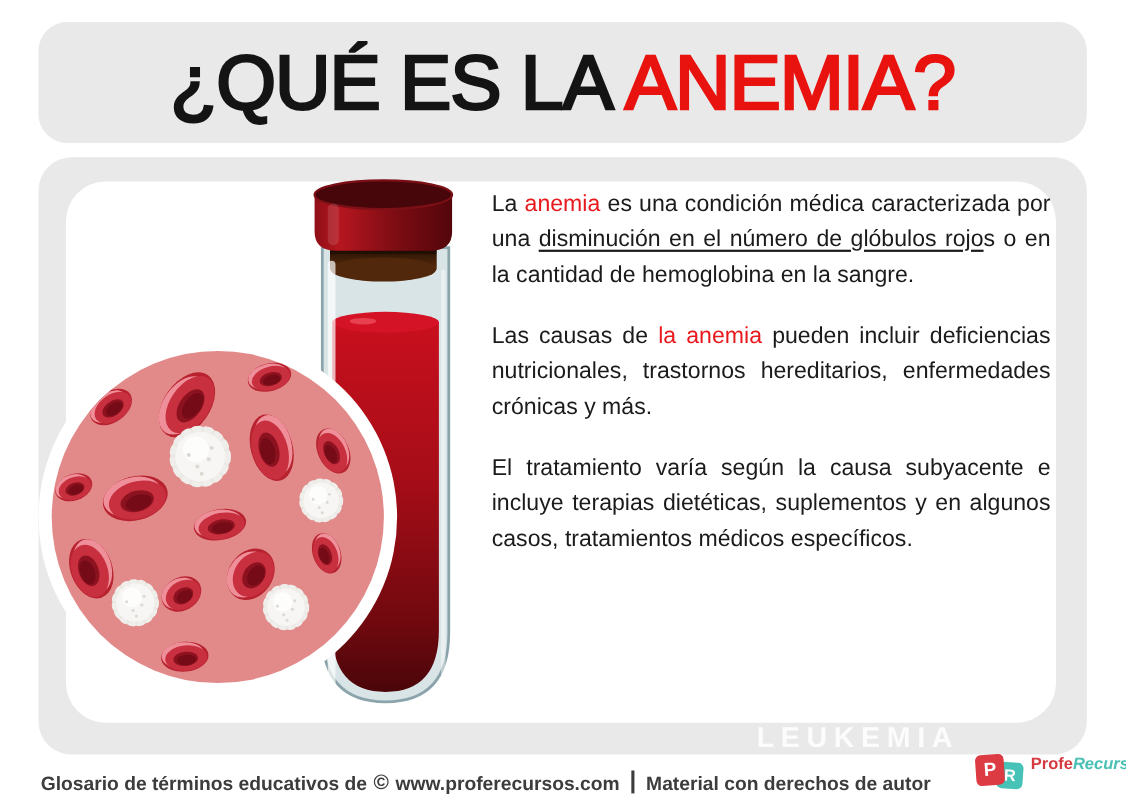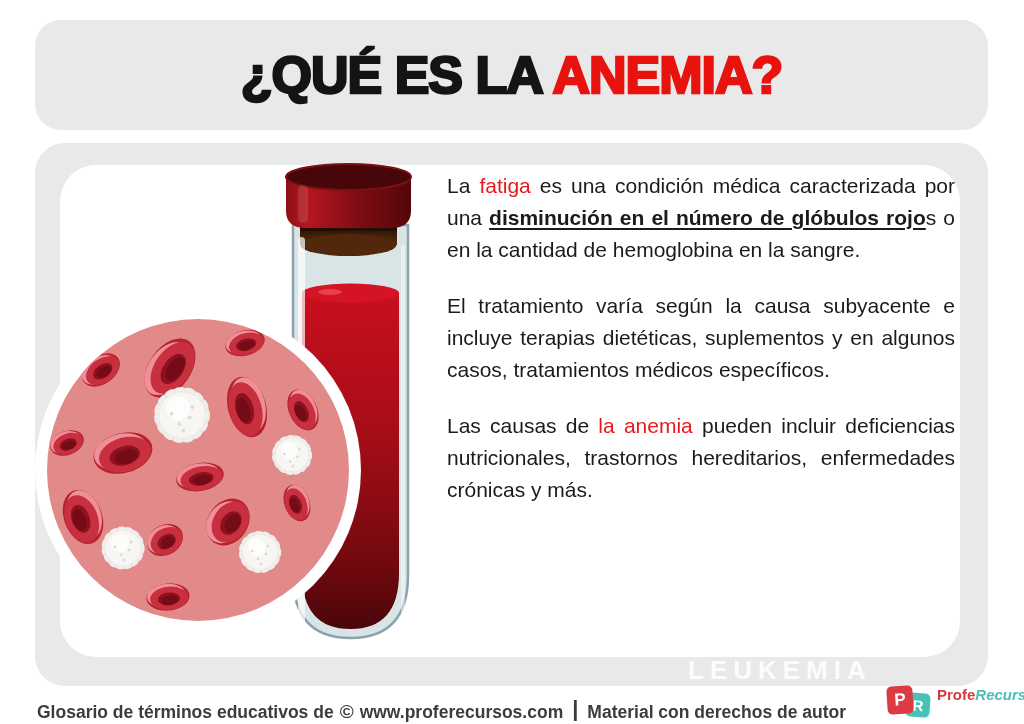--- a/index.html
+++ b/index.html
@@ -2,21 +2,21 @@
 <html><head>
 <meta charset="utf-8">
 <style>
   html,body{margin:0;padding:0;background:#ffffff;}
   .page{position:relative;width:1024px;height:724px;overflow:hidden;background:#ffffff;
         font-family:"Liberation Sans",sans-serif;}
 
   
   .title-box{position:absolute;left:35px;top:20px;width:953px;height:110px;
              background:#e9e9e9;border-radius:26px;display:flex;align-items:center;justify-content:center;}
-  .title-box h1{margin:0;font-size:52px;font-weight:700;letter-spacing:-1px;line-height:1;
+  .title-box h1{margin:0;font-size:70px;font-weight:400;letter-spacing:-1px;line-height:1;
                 -webkit-text-stroke:2.5px currentColor;white-space:nowrap;}
   .t-black{color:#141414;-webkit-text-stroke:2.5px #141414;}
   .t-red{color:#e8120f;-webkit-text-stroke:2.5px #e8120f;}
 
   
   .content-frame{position:absolute;left:35px;top:143px;width:953px;height:543px;
                  background:#e9e9e9;border-radius:30px;}
   .content-panel{position:absolute;left:25px;top:22px;width:900px;height:492px;
                  background:#ffffff;border-radius:36px;}
   .watermark{position:absolute;left:653px;top:512px;font-size:26px;font-weight:700;
@@ -24,21 +24,21 @@
 
   
   .illustration{position:absolute;left:-15px;top:12px;width:405px;height:505px;}
 
   
   .text-col{position:absolute;left:412px;top:27px;width:508px;}
   .text-col p{margin:0 0 24px 0;font-size:21px;line-height:32px;color:#1b1b1b;
               text-align:justify;}
   .text-col p:last-child{margin-bottom:0;}
   .seg-red{color:#e8191d;}
-  .seg-bu{font-weight:700;text-decoration:underline;text-decoration-thickness:2px;
+  .seg-bu{font-weight:400;text-decoration:underline;text-decoration-thickness:2px;
           text-underline-offset:3px;}
 
   
   .footer{position:absolute;left:37px;top:687px;width:958px;display:flex;align-items:flex-end;
           font-size:17.5px;font-weight:700;color:#3c3c3c;}
   .footer .copy{margin:0 6px;font-size:19px;}
   .footer .sep{margin:0 9px;font-size:22px;font-weight:700;transform:translateY(-1px);}
   .logo{margin-left:auto;position:relative;width:108px;height:36px;transform:translateY(-2px);}
   .lg-sq{position:absolute;display:flex;align-items:center;justify-content:center;
          border-radius:5px;color:#fff;font-weight:700;}
@@ -144,23 +144,23 @@
           <use href="#rbc" transform="translate(148 442) rotate(-5) scale(0.72 0.68)"></use>
           <use href="#wbc" transform="translate(162 260) scale(1.3)"></use>
           <use href="#wbc" transform="translate(272 300) scale(0.93)"></use>
           <use href="#wbc" transform="translate(103 393) scale(1)"></use>
           <use href="#wbc" transform="translate(240 397) scale(0.98)"></use>
         </g>
       </g>
     </svg>
 
     <div class="text-col">
-      <p><span>La </span><span class="seg-red">fatiga</span><span> es una condición médica caracterizada por una </span><span class="seg-bu">disminución en el número de glóbulos rojo</span><span>s o en la cantidad de hemoglobina en la sangre.</span></p>
+      <p><span>La </span><span class="seg-red">anemia</span><span> es una condición médica caracterizada por una </span><span class="seg-bu">disminución en el número de glóbulos rojo</span><span>s o en la cantidad de hemoglobina en la sangre.</span></p>
+      <p><span>Las causas de </span><span class="seg-red">la anemia</span><span> pueden incluir deficiencias nutricionales, trastornos hereditarios, enfermedades crónicas y más.</span></p>
       <p><span>El tratamiento varía según la causa subyacente e incluye terapias dietéticas, suplementos y en algunos casos, tratamientos médicos específicos.</span></p>
-      <p><span>Las causas de </span><span class="seg-red">la anemia</span><span> pueden incluir deficiencias nutricionales, trastornos hereditarios, enfermedades crónicas y más.</span></p>
     </div>
   </div>
 
   <div class="footer">
     <span>Glosario de términos educativos de</span>
     <span class="copy">©</span>
     <span>www.proferecursos.com</span>
     <span class="sep">|</span>
     <span>Material con derechos de autor</span>
 

